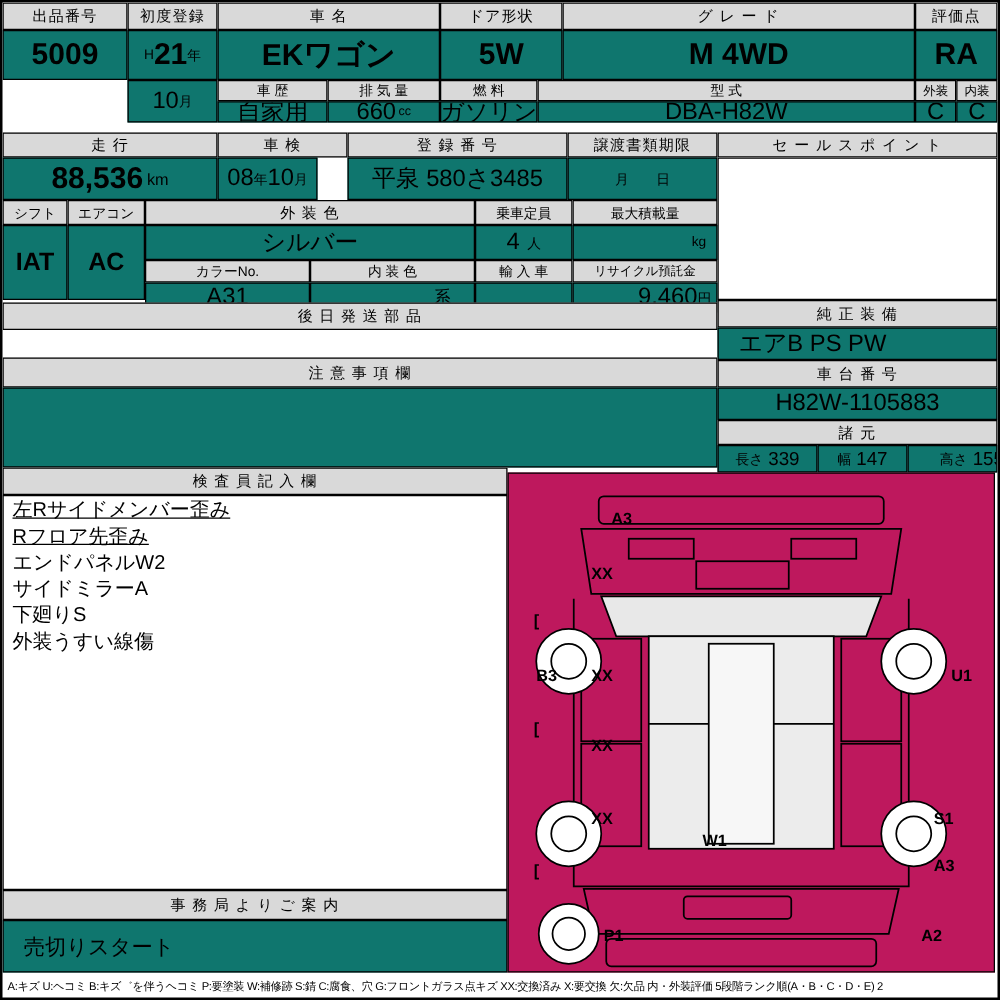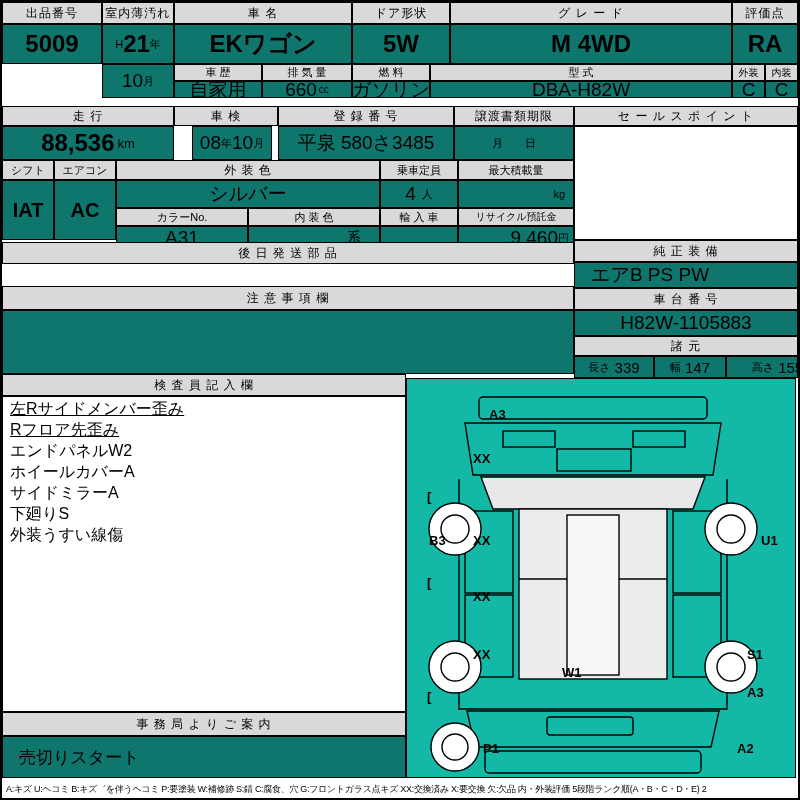--- a/index.html
+++ b/index.html
@@ -75,21 +75,21 @@
 
   
   #diagram {
     position: absolute;
     left: 404px;
     top: 376px;
     width: 390px;
     height: 400px;
     box-sizing: border-box;
     border: 1px solid #000;
-    background: #14b8a6;
+    background: #be185d;
   }
   .dlbl {
     position: absolute;
     font-size: 13px;
     font-weight: bold;
     color: #000;
   }
   .footnote {
     position: absolute;
     left: 4px;
@@ -101,21 +101,21 @@
   .sales-empty { background: #fff; }
 </style>
 </head>
 <body>
 
 <div id="sheet">
 
   <div class="cell hdr" style="left:0;top:0;width:100px;height:22px;">出品番号</div>
   <div class="cell val big" style="left:0;top:22px;width:100px;height:40px;">5009</div>
 
-  <div class="cell hdr" style="left:100px;top:0;width:72px;height:22px;">室内薄汚れ</div>
+  <div class="cell hdr" style="left:100px;top:0;width:72px;height:22px;">初度登録</div>
   <div class="cell val" style="left:100px;top:22px;width:72px;height:40px;">
     <span class="sub">H</span>
       <span class="big">21</span>
       <span class="sub">年</span>
   </div>
 
   <div class="cell hdr" style="left:172px;top:0;width:178px;height:22px;">車 名</div>
   <div class="cell val big" style="left:172px;top:22px;width:178px;height:40px;">EKワゴン</div>
 
   <div class="cell hdr" style="left:350px;top:0;width:98px;height:22px;">ドア形状</div>
@@ -152,21 +152,21 @@
   <div class="cell hdr-sm" style="left:763px;top:62px;width:33px;height:17px;font-size:10px;">内装</div>
   <div class="cell val med" style="left:763px;top:79px;width:33px;height:17px;">C</div>
 
   <div class="cell hdr" style="left:0;top:104px;width:172px;height:20px;">走 行</div>
   <div class="cell val" style="left:0;top:124px;width:172px;height:34px;">
     <span class="big">88,536</span>
       <span class="u" style="font-size:13px;margin-left:3px;">km</span>
   </div>
 
   <div class="cell hdr" style="left:172px;top:104px;width:104px;height:20px;">車 検</div>
-  <div class="cell val" style="left:172px;top:124px;width:80px;height:34px;margin-left:18px;">
+  <div class="cell val" style="left:172px;top:124px;width:80px;height:34px;">
     <span class="med">08</span>
       <span class="sub">年</span>
       <span class="med">10</span>
       <span class="sub">月</span>
   </div>
 
   <div class="cell hdr" style="left:276px;top:104px;width:176px;height:20px;">登 録 番 号</div>
   <div class="cell val med" style="left:276px;top:124px;width:176px;height:34px;">平泉 580さ3485</div>
 
   <div class="cell hdr" style="left:452px;top:104px;width:120px;height:20px;">譲渡書類期限</div>
@@ -236,21 +236,20 @@
     <span class="sub" style="margin-right:4px;">高さ</span>
       <span style="font-size:15px;">155</span>
   </div>
 
   <div class="cell hdr" style="left:0;top:372px;width:404px;height:22px;">検 査 員 記 入 欄</div>
   <div class="cell" style="left:0;top:394px;width:404px;height:316px;"></div>
   <div id="notes">
       <div class="u-line">左Rサイドメンバー歪み</div>
       <div class="u-line">Rフロア先歪み</div>
       <div>エンドパネルW2</div>
-      <div>ホイールカバーA</div>
       <div>サイドミラーA</div>
       <div>下廻りS</div>
       <div>外装うすい線傷</div>
     </div>
 
   <div class="cell hdr" style="left:0;top:710px;width:404px;height:24px;">事 務 局 よ り ご 案 内</div>
   <div class="cell val lbl-left" style="left:0;top:734px;width:404px;height:42px;font-size:17px;">売切りスタート</div>
 
   <div id="diagram">
     <svg width="388" height="398" viewBox="0 0 388 398">

